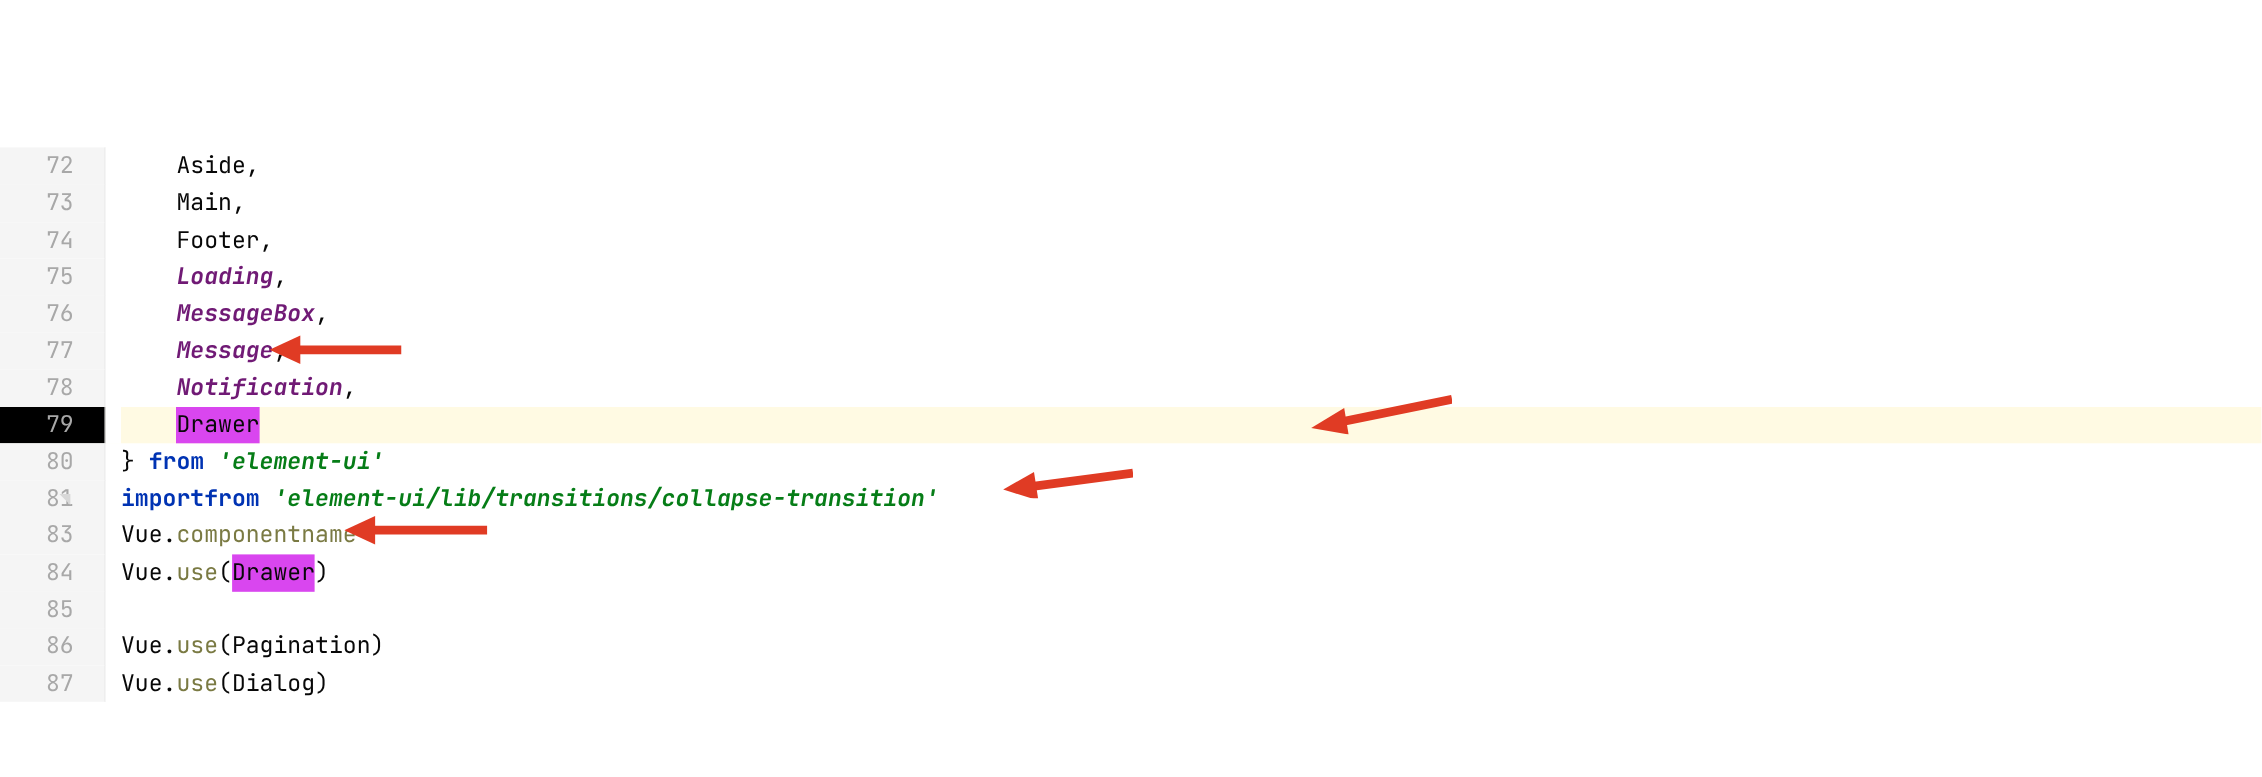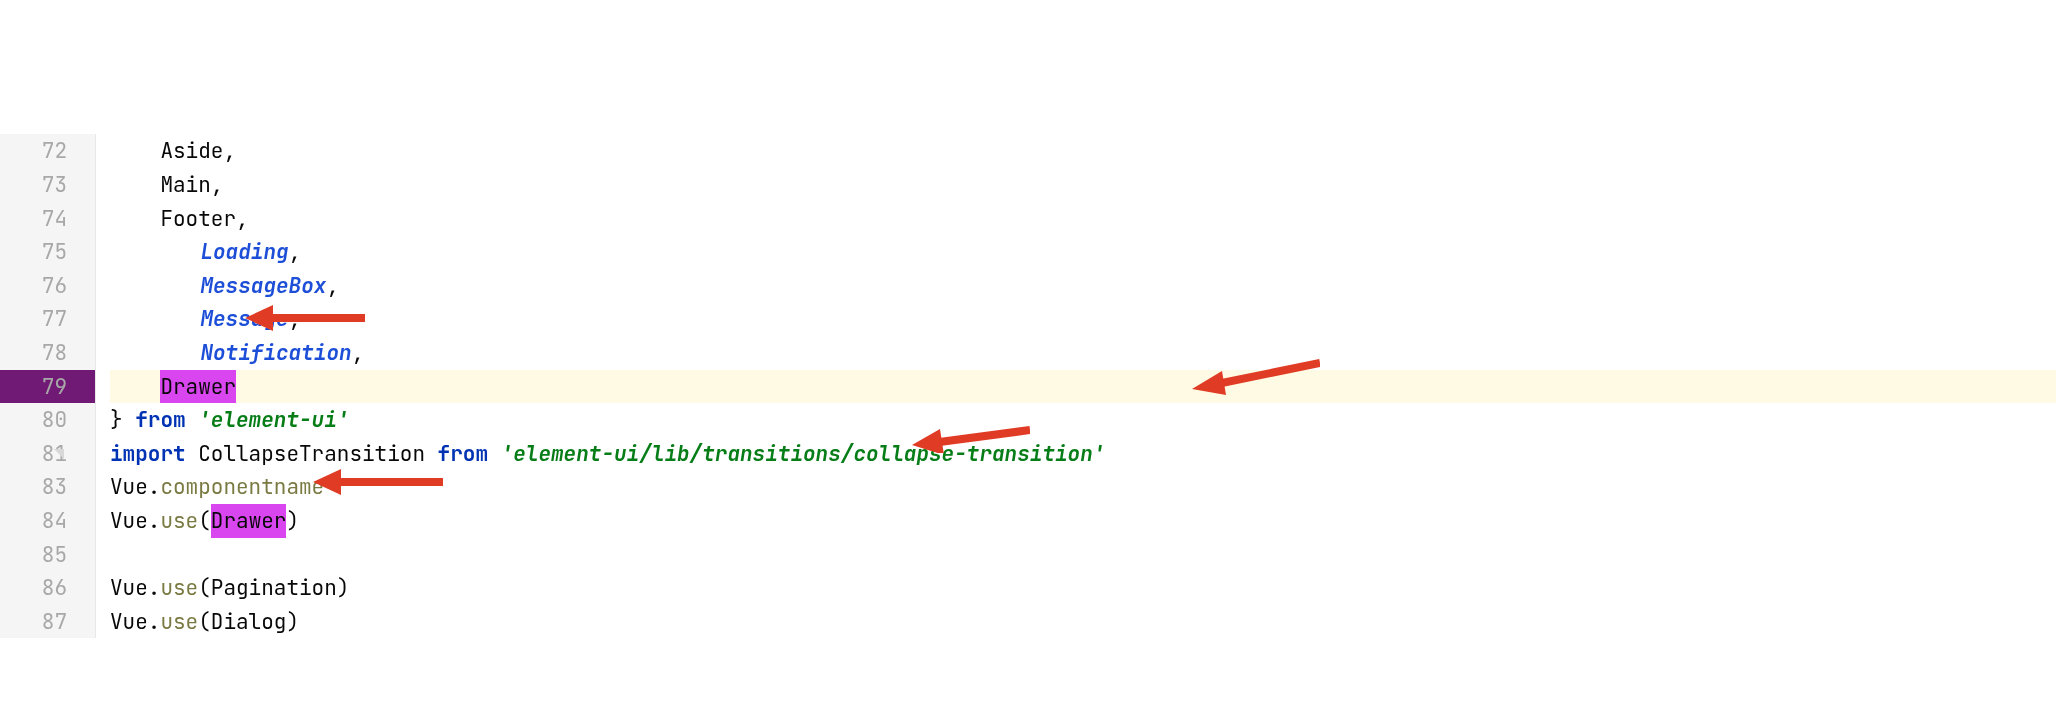--- a/index.html
+++ b/index.html
@@ -49,29 +49,29 @@
     }
     .code {
       padding-left: 0px;
       flex: 1;
       height: 100%;
       display: flex;
       align-items: center;
     }
     .kw { color: #0033B3; font-weight: bold; }
     .str { color: #067D17; font-weight: bold; font-style: italic; }
-    .ident-italic { color: #1d4ed8; font-style: italic; font-weight: bold; margin-left: 40px; }
+    .ident-italic { color: #701a75; font-style: italic; font-weight: bold; }
     .default { color: #080808; }
     .method { color: #7A7A43; }
     .prop { color: #7A7A43; }
     .highlighted-line {
       background: #fffae3;
     }
     .highlighted-line .gutter {
-      background: #701a75;
+      background: #000000;
     }
     .sel {
       background: #d946ef;
     }
     .arrow {
       position: absolute;
       z-index: 5;
     }
     .arrow svg { display: block; }
     .fold-icon svg { display: block; }
@@ -139,21 +139,21 @@
 
   <div class="line">
     <div class="gutter"><span>81</span></div>
     <div class="fold-col">
       <span class="fold-icon">
         <svg width="12" height="12" viewBox="0 0 12 12">
             <path d="M1 1 L11 1 L11 11 Z" fill="#d8d8d8"></path>
           </svg>
       </span>
     </div>
-    <div class="code"><span class="kw">import</span><span class="default"> CollapseTransition </span><span class="kw">from</span><span class="default"> </span><span class="str">'element-ui/lib/transitions/collapse-transition'</span></div>
+    <div class="code"><span class="kw">import</span><span class="kw">from</span><span class="default"> </span><span class="str">'element-ui/lib/transitions/collapse-transition'</span></div>
   </div>
 
 
   <div class="line">
     <div class="gutter"><span>83</span></div>
     <div class="fold-col"></div>
     <div class="code"><span class="default">Vue.</span><span class="method">component</span><span class="prop">name</span></div>
   </div>
 
   <div class="line">

